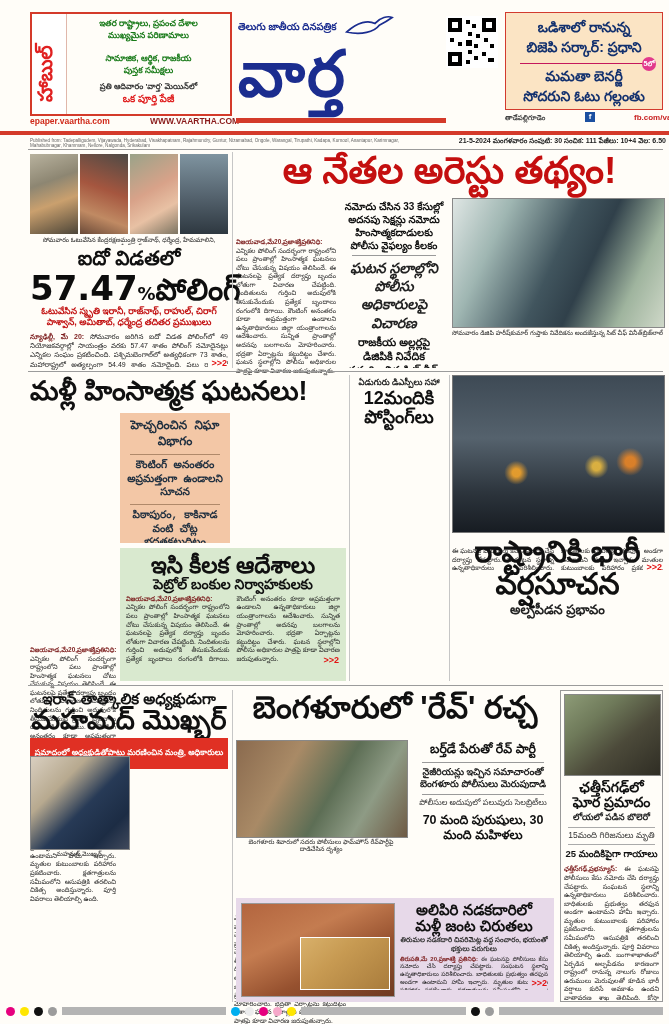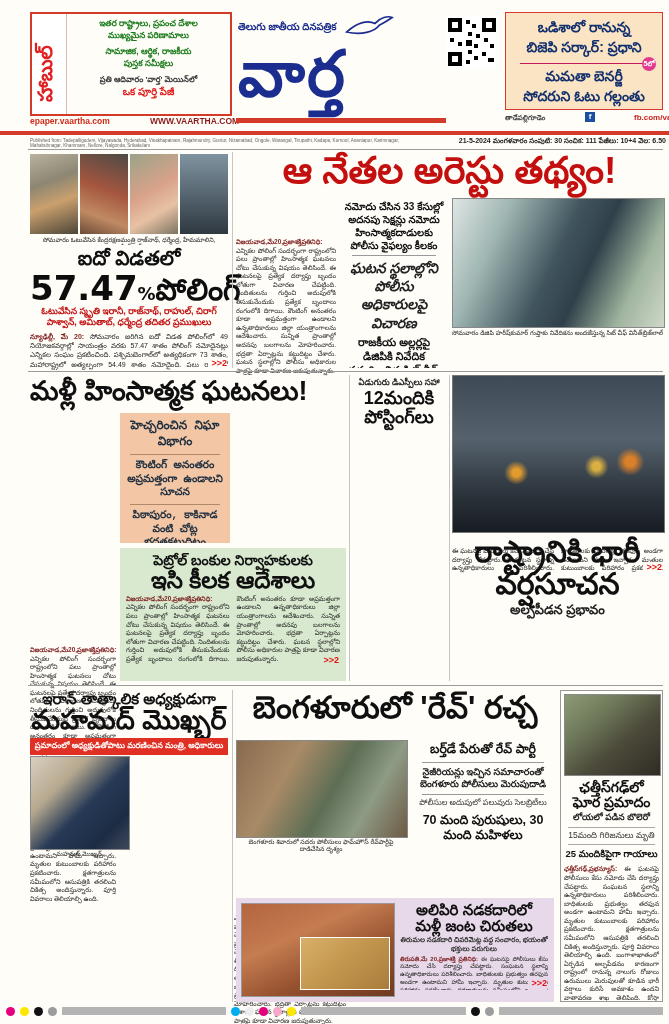--- a/index.html
+++ b/index.html
@@ -54,21 +54,21 @@
 
 <div class="page">
 
   <div class="abs" style="left:30px;top:12px;width:198px;height:100px;border:2px solid #d43a2a;display:flex;">
     <div style="width:34px;background:#fff;border-right:1px solid #e0b7ab;position:relative;">
       <span style="position:absolute;left:2px;top:88px;transform:rotate(-90deg);transform-origin:0 0;font-size:20px;font-weight:bold;color:#e02020;white-space:nowrap;">హాబుల్</span>
     </div>
     <div style="flex:1;padding:4px 2px;text-align:center;font-weight:bold;">
       <div style="font-size:8.5px;color:#187a18;">ఇతర రాష్ట్రాలు, ప్రపంచ దేశాల</div>
       <div style="font-size:8.5px;color:#187a18;">ముఖ్యమైన పరిణామాలు</div>
-      <div style="font-size:8.5px;color:#187a18;margin-top:4px;text-align:center;">సామాజిక, ఆర్థిక, రాజకీయ</div>
+      <div style="font-size:8.5px;color:#187a18;margin-top:11px;text-align:center;">సామాజిక, ఆర్థిక, రాజకీయ</div>
       <div style="font-size:8.5px;color:#187a18;">పుస్తక సమీక్షలు</div>
       <div style="font-size:8px;color:#333;margin-top:5px;">ప్రతి ఆదివారం 'వార్త' మెయిన్‌లో</div>
       <div style="font-size:10px;color:#e02020;">ఒక పూర్తి పేజీ</div>
     </div>
   </div>
   <div class="abs" style="left:30px;top:116px;width:110px;font-size:8.5px;font-weight:bold;color:#d02a1a;">epaper.vaartha.com</div>
   <div class="abs" style="left:150px;top:116px;width:120px;font-size:8.5px;font-weight:bold;color:#8a1a1a;">WWW.VAARTHA.COM</div>
 
   <div class="abs" style="left:238px;top:14px;width:200px;">
     <div style="display:flex;align-items:center;gap:6px;">
@@ -190,22 +190,22 @@
     <div class="b" style="font-size:10.5px;color:#203040;line-height:1.3;">కౌంటింగ్ అనంతరం అప్రమత్తంగా ఉండాలని సూచన</div>
     <div class="deck-line"></div>
     <div class="b" style="font-size:10.5px;color:#203040;line-height:1.3;">పిఠాపురం, కాకినాడ వంటి చోట్ల భద్రతకట్టుదిట్టం</div>
   </div>
 
   <div class="abs body-txt" style="left:234px;top:413px;width:112px;height:130px;font-size:6.5px;">
     <span>ఎన్నికల పోలింగ్ సందర్భంగా రాష్ట్రంలోని పలు ప్రాంతాల్లో హింసాత్మక ఘటనలు చోటు చేసుకున్న విషయం తెలిసిందే. ఈ ఘటనలపై ప్రత్యేక దర్యాప్తు బృందం లోతుగా విచారణ చేపట్టింది. నిందితులను గుర్తించి అదుపులోకి తీసుకునేందుకు ప్రత్యేక బృందాలు రంగంలోకి దిగాయి. కౌంటింగ్ అనంతరం కూడా అప్రమత్తంగా ఉండాలని ఉన్నతాధికారులు జిల్లా యంత్రాంగాలను ఆదేశించారు. సున్నిత ప్రాంతాల్లో అదనపు బలగాలను మోహరించారు. భద్రతా ఏర్పాట్లను కట్టుదిట్టం చేశారు. ఘటన స్థలాల్లోని పోలీసు అధికారుల పాత్రపై కూడా విచారణ జరుపుతున్నారు.</span>
   </div>
 
   <div class="abs greenbox" style="left:120px;top:548px;width:226px;height:133px;padding:5px 6px;box-sizing:border-box;overflow:hidden;">
+    <div class="hl ctr" style="font-size:23px;">ఇసి కీలక ఆదేశాలు</div>
     <div class="hl ctr" style="font-size:14px;">పెట్రోల్ బంకుల నిర్వాహకులకు</div>
-    <div class="hl ctr" style="font-size:23px;">ఇసి కీలక ఆదేశాలు</div>
     <div class="body-txt two-col" style="height:72px;font-size:6.5px;margin-top:3px;background:transparent;">
       <span class="dl">విజయవాడ,మే20,ప్రజాశక్తిప్రతినిధి:</span>
       <span>ఎన్నికల పోలింగ్ సందర్భంగా రాష్ట్రంలోని పలు ప్రాంతాల్లో హింసాత్మక ఘటనలు చోటు చేసుకున్న విషయం తెలిసిందే. ఈ ఘటనలపై ప్రత్యేక దర్యాప్తు బృందం లోతుగా విచారణ చేపట్టింది. నిందితులను గుర్తించి అదుపులోకి తీసుకునేందుకు ప్రత్యేక బృందాలు రంగంలోకి దిగాయి. కౌంటింగ్ అనంతరం కూడా అప్రమత్తంగా ఉండాలని ఉన్నతాధికారులు జిల్లా యంత్రాంగాలను ఆదేశించారు. సున్నిత ప్రాంతాల్లో అదనపు బలగాలను మోహరించారు. భద్రతా ఏర్పాట్లను కట్టుదిట్టం చేశారు. ఘటన స్థలాల్లోని పోలీసు అధికారుల పాత్రపై కూడా విచారణ జరుపుతున్నారు.</span>
       <span class="jump" style="background:#d9e9cf;">&gt;&gt;2</span>
     </div>
   </div>
 
   <div class="abs ctr" style="left:352px;top:377px;width:94px;">
     <div class="b" style="font-size:8.5px;color:#222;">ఏడుగురు డిఎస్పీలు సహా</div>
     <div class="hl" style="font-size:18px;">12మందికి</div>
@@ -216,21 +216,21 @@
   <div class="abs hl ctr" style="left:452px;top:536px;width:211px;font-size:30px;">రాష్ట్రానికి భారీ</div>
   <div class="abs hl ctr" style="left:452px;top:568px;width:211px;font-size:30px;">వర్షసూచన</div>
   <div class="abs ctr b" style="left:452px;top:602px;width:211px;font-size:13px;color:#222;">అల్పపీడన ప్రభావం</div>
 
   <div class="vr" style="left:349px;top:375px;height:306px;"></div>
   <div class="vr" style="left:449px;top:375px;height:306px;"></div>
   <div class="hrule" style="left:28px;top:685px;width:635px;"></div>
 
   <div class="abs b ctr" style="left:30px;top:690px;width:198px;font-size:15px;color:#111;">ఇరాన్ తాత్కాలిక అధ్యక్షుడుగా</div>
   <div class="abs hl ctr" style="left:30px;top:706px;width:198px;font-size:27px;">మహమద్ మొఖ్బర్</div>
-  <div class="abs redbar b" style="left:30px;top:738px;width:198px;font-size:8px;padding:3px 2px;box-sizing:border-box;text-align:center;">ప్రమాదంలో అధ్యక్షుడితోపాటు మరణించిన మంత్రి, అధికారులు</div>
+  <div class="abs redbar b" style="left:30px;top:738px;width:198px;font-size:8px;padding:10px 2px;box-sizing:border-box;text-align:center;">ప్రమాదంలో అధ్యక్షుడితోపాటు మరణించిన మంత్రి, అధికారులు</div>
   <div class="ph ph-iran" style="left:30px;top:756px;width:98px;height:92px;border:1px solid #888;"></div>
   <div class="abs cap" style="left:30px;top:850px;width:98px;">మహమద్ మొఖ్బర్</div>
 
   <div class="abs hl ctr" style="left:236px;top:692px;width:318px;font-size:31px;">బెంగళూరులో 'రేవ్' రచ్చ</div>
   <div class="ph ph-rave" style="left:236px;top:740px;width:170px;height:96px;border:1px solid #888;"></div>
   <div class="abs cap" style="left:236px;top:838px;width:170px;height:16px;">బెంగళూరు శివారులో సదరు పోలీసులు ఫామ్‌హౌస్ రేవ్‌పార్టీపై దాడిచేసిన దృశ్యం</div>
   <div class="abs ctr" style="left:412px;top:742px;width:142px;height:116px;overflow:hidden;">
     <div class="b" style="font-size:12.5px;color:#111;">బర్త్‌డే పేరుతో రేవ్ పార్టీ</div>
     <div class="thin-line"></div>
     <div class="b" style="font-size:9.5px;color:#222;line-height:1.3;">నైజీరియన్లు ఇచ్చిన సమాచారంతో బెంగళూరు పోలీసులు మెరుపుదాడి</div>

